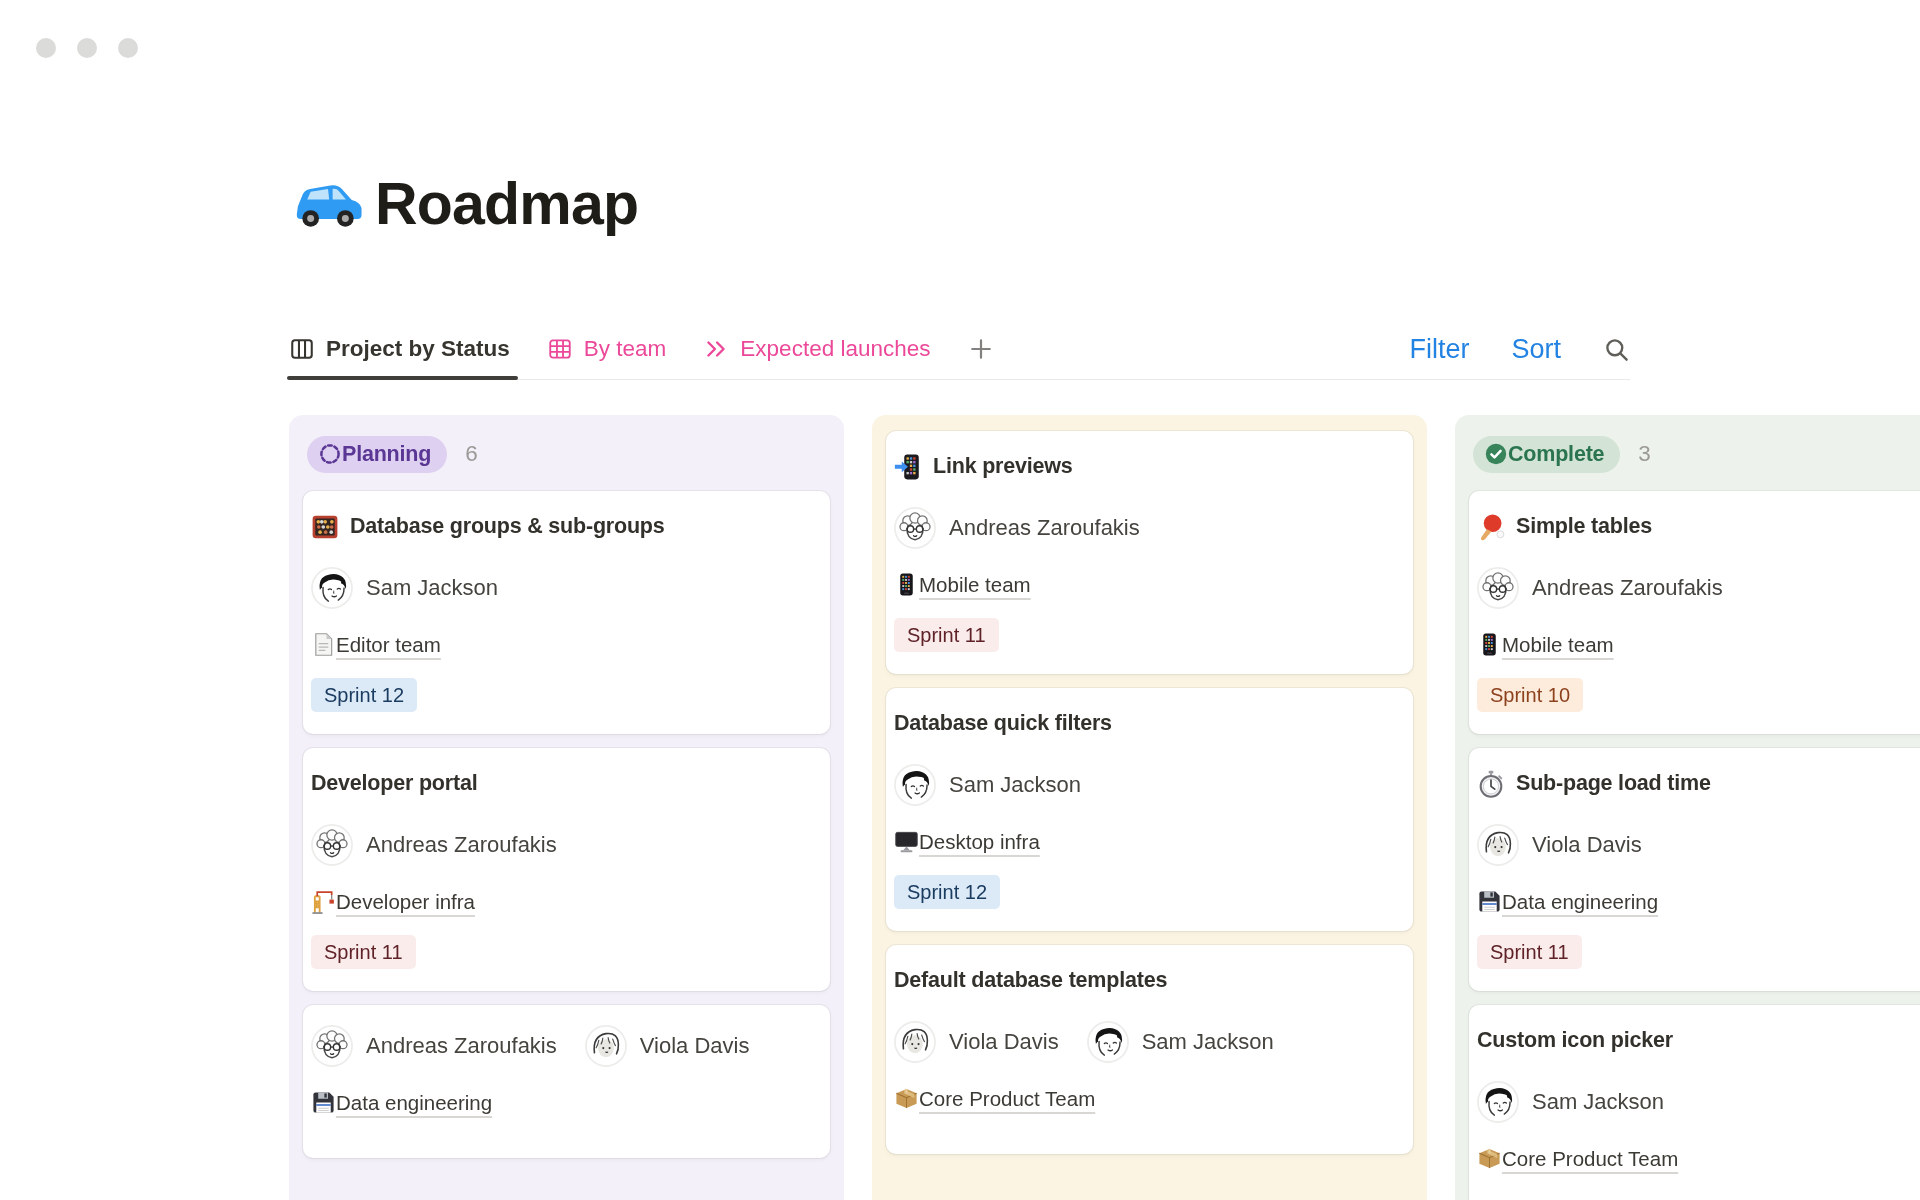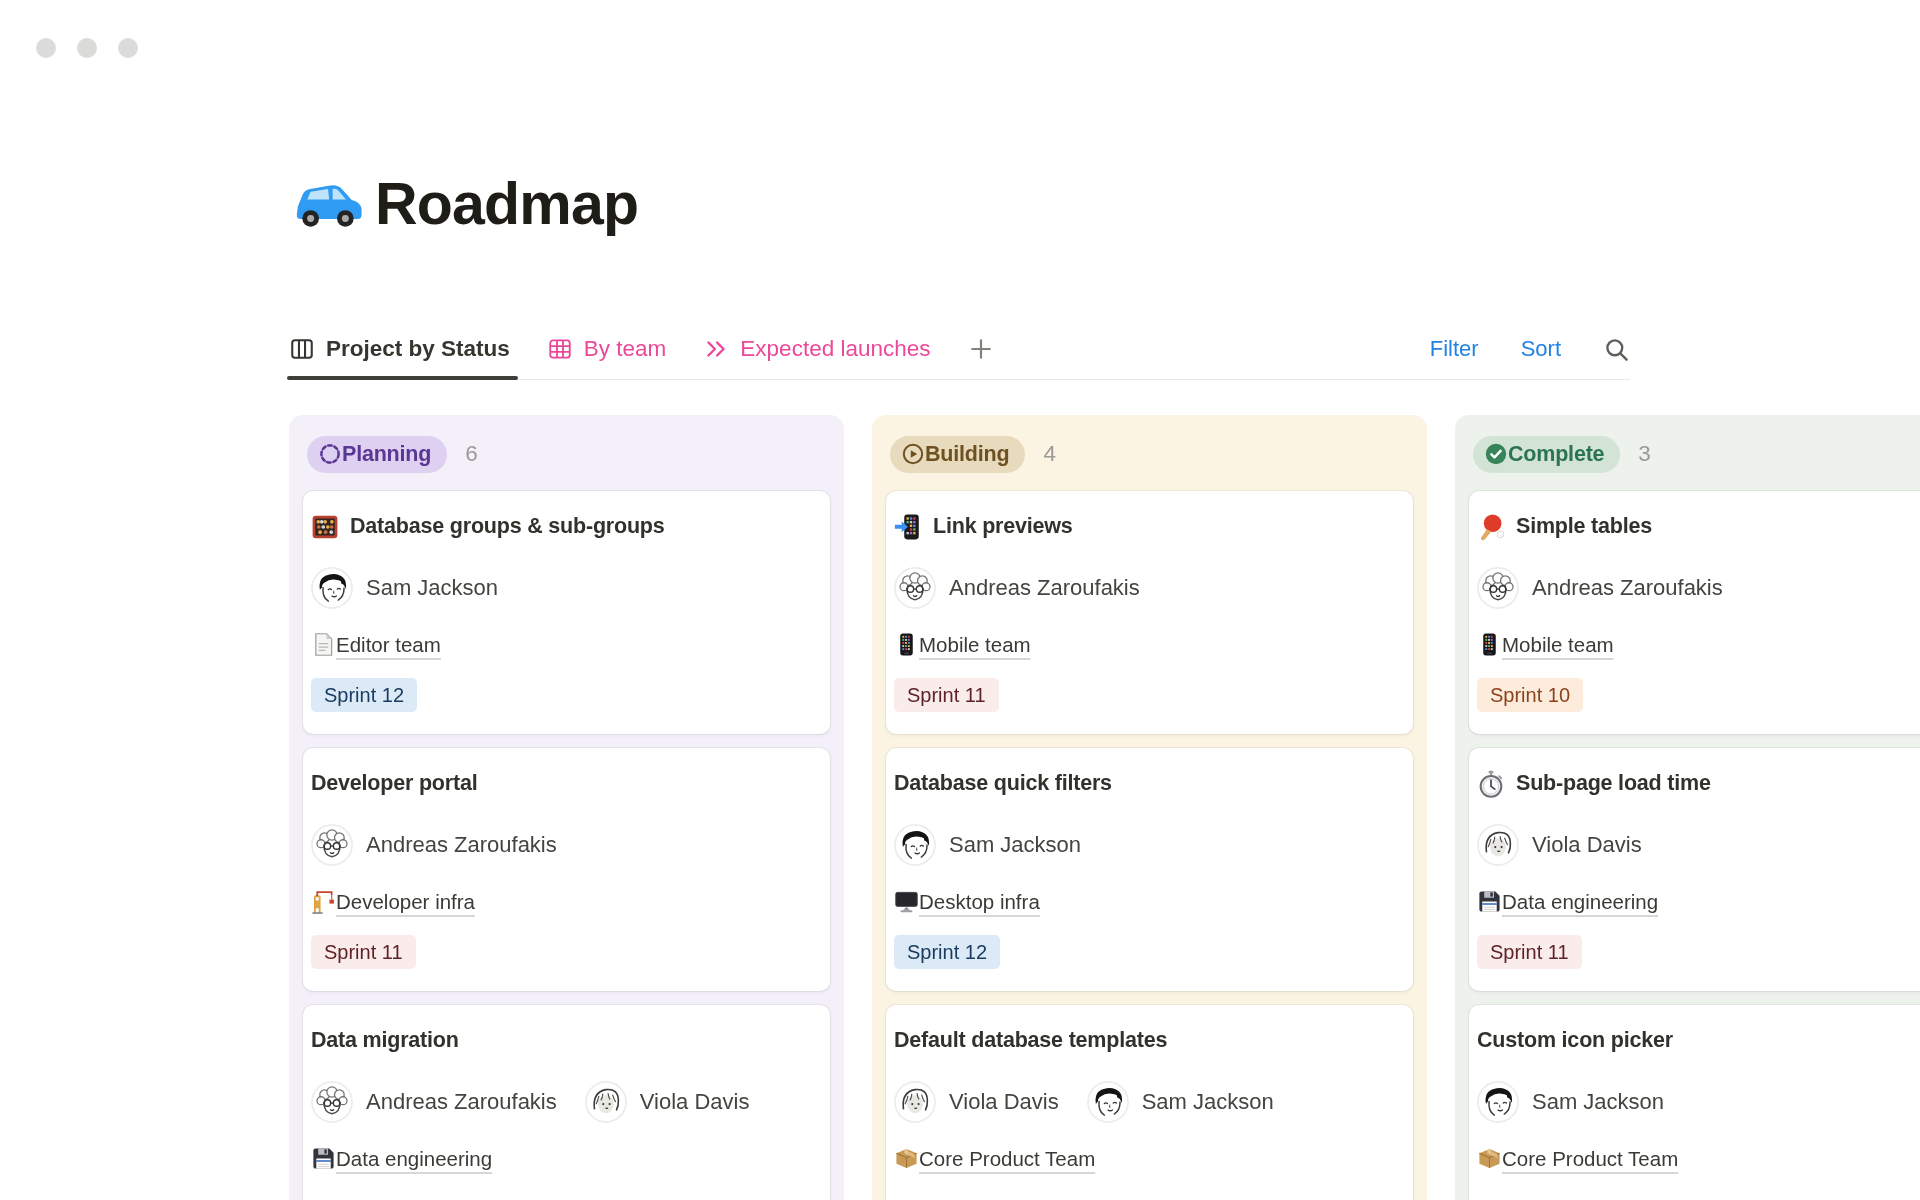--- a/index.html
+++ b/index.html
@@ -24,21 +24,21 @@
   
   .toolbar{position:absolute;left:289px;top:318px;width:1341px;height:62px;}
   .toolbar::after{content:'';position:absolute;left:0;right:0;bottom:0;height:1px;background:#e9e9e7;}
   .tabs{display:flex;align-items:center;height:100%;gap:37px;}
   .tab{display:flex;align-items:center;gap:11px;height:100%;position:relative;color:#ec4899;font-size:22.5px;font-weight:500;cursor:pointer;white-space:nowrap;}
   .tab .tab-icon{width:26px;height:26px;color:inherit;}
   .tab.active{color:#37352f;font-weight:700;justify-content:space-between;}
   .tab.active::after{content:'';position:absolute;left:-2px;right:-8px;bottom:0;height:4px;background:#403e3a;border-radius:2px;z-index:2;}
   .tab-plus{width:28px;height:28px;color:#82817e;cursor:pointer;margin-left:0px;}
   .toolbar-right{position:absolute;right:0;top:0;height:100%;display:flex;align-items:center;gap:42px;}
-  .toolbar-link{font-size:22px;font-weight:500;cursor:pointer;}
+  .toolbar-link{font-size:27px;font-weight:500;cursor:pointer;}
   .search-btn{width:27px;height:27px;color:#5f5e58;cursor:pointer;}
 
   
   .board{position:absolute;left:289px;top:415px;height:785px;display:flex;gap:28px;overflow:hidden;}
   .column{width:555px;height:100%;flex:none;border-radius:14px 14px 0 0;padding:16px 14px 0;}
   .column-header{display:flex;align-items:center;gap:18px;height:46px;margin-bottom:14px;padding:0 4px;}
   .status-pill{display:inline-flex;align-items:center;padding:6px 16px 6px 11px;border-radius:999px;font-size:21.5px;font-weight:700;letter-spacing:-0.2px;}
   .status-icon{width:24px;height:24px;}
   .column-count{font-size:22.5px;color:#9b9a97;font-weight:500;}
   .cards{display:flex;flex-direction:column;gap:14px;}
@@ -238,24 +238,20 @@
                 <path d="M1.5 25 H12" stroke="#8f8f8f" stroke-width="1.9"></path>
               </svg>
             </span>
         <span class="team-label">Developer infra</span>
       </div>
       <div class="tag-row">
         <span class="sprint-tag" style="background:#fbecec;color:#5e2227">Sprint 11</span>
       </div>
     </div>
         <div class="card">
-      <div class="card-title-row">
-
-        <span class="card-title">Data migration</span>
-      </div>
       <div class="people-row">
         <span class="person">
           <span class="icon avatar">
                 <svg viewBox="0 0 40 40">
                   <circle cx="20" cy="20" r="19.1" fill="#ffffff" stroke="#ececea" stroke-width="1.6"></circle>
                   <g fill="#fdfdfd" stroke="#717171" stroke-width="1.2">
                     <circle cx="13" cy="13" r="4.6"></circle>
                     <circle cx="20" cy="10.5" r="4.9"></circle>
                     <circle cx="27" cy="13" r="4.6"></circle>
                     <circle cx="9.5" cy="18.8" r="3.8"></circle>
@@ -298,32 +294,20 @@
                 <path d="M7.5 19 h11 M7.5 21.4 h11" stroke="#cccccc" stroke-width="1"></path>
               </svg>
             </span>
         <span class="team-label">Data engineering</span>
       </div>
 
     </div>
       </div>
   </div>
     <div class="column" style="background:#fbf4e2">
-    <div class="column-header">
-      <span class="status-pill" style="background:#e8dbbd;color:#6d5122">
-        <span class="icon status-icon">
-            <svg viewBox="0 0 24 24" fill="none" stroke="currentColor" stroke-width="2">
-              <circle cx="12" cy="12" r="9.2"></circle>
-              <path d="M9.8 8.2 L16.2 12 L9.8 15.8 Z" fill="currentColor" stroke="none"></path>
-            </svg>
-          </span>
-        <span class="status-label">Building</span>
-      </span>
-      <span class="column-count">4</span>
-    </div>
     <div class="cards">
         <div class="card">
       <div class="card-title-row">
         <span class="icon card-emoji">
               <svg viewBox="0 0 26 26">
                 <rect x="9.5" y="1.5" width="13.5" height="23" rx="2.8" fill="#1b1b1f"></rect>
                 <g>
                   <rect x="11.6" y="4" width="2.2" height="2.2" fill="#e8b04b"></rect>
                   <rect x="14.7" y="4" width="2.2" height="2.2" fill="#4a90d9"></rect>
                   <rect x="17.8" y="4" width="2.2" height="2.2" fill="#d0433a"></rect>

